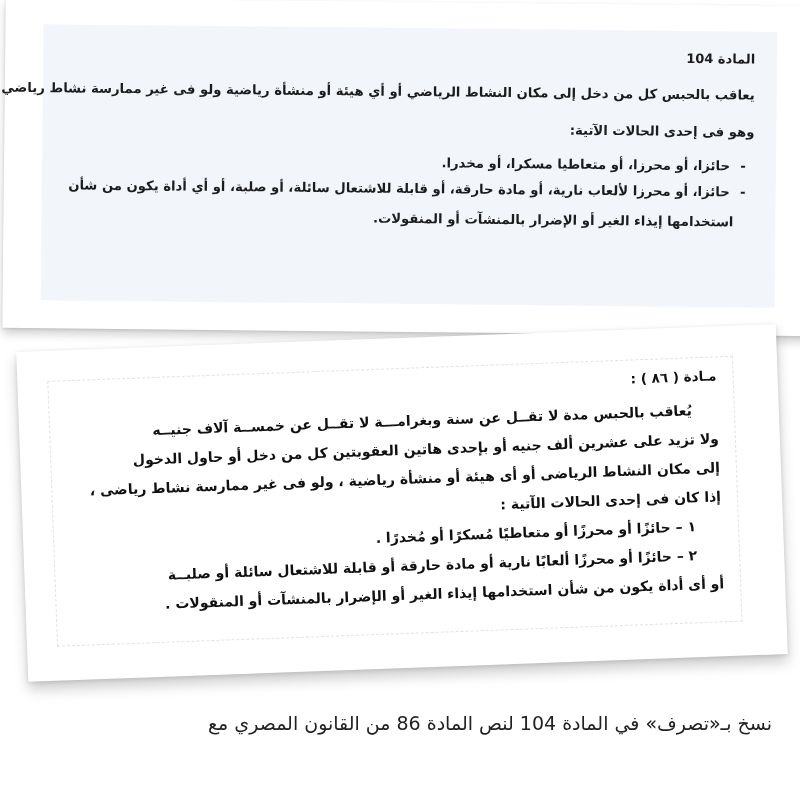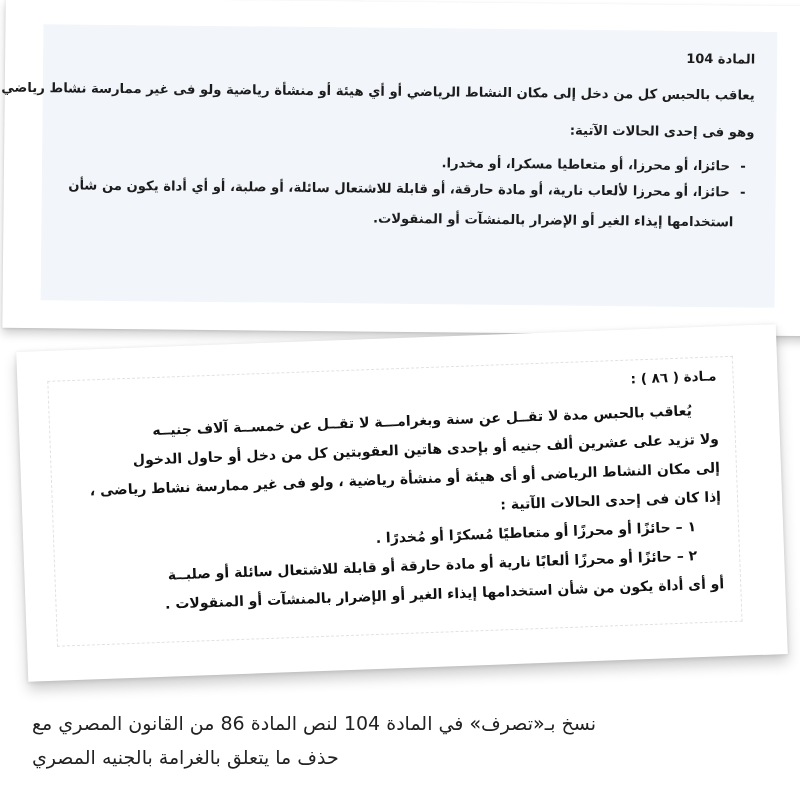--- a/index.html
+++ b/index.html
@@ -70,21 +70,21 @@
     .clip2 .line {
       font-size: 14px; line-height: 29px; white-space: nowrap; font-weight: bold;
       font-family: "DejaVu Sans", sans-serif; letter-spacing: 0.1px;
     }
     .clip2 .line.indent { padding-right: 26px; }
     .clip2 .line.item { padding-right: 26px; }
 
     
     .caption {
       position: absolute; right: 28px; top: 706px; width: 740px;
-      direction: rtl; text-align: left;
+      direction: rtl; text-align: right;
       font-family: "DejaVu Sans", sans-serif;
       font-size: 19px; line-height: 34px; color: #222222;
     }
   </style>
 </head>
 <body>
 
 <div class="canvas">
 
   <div class="clip1">
@@ -114,16 +114,15 @@
       <div class="line">إلى مكان النشاط الرياضى أو أى هيئة أو منشأة رياضية ، ولو فى غير ممارسة نشاط رياضى ،</div>
       <div class="line">إذا كان فى إحدى الحالات الآتية :</div>
       <div class="line item">١ – حائزًا أو محرزًا أو متعاطيًا مُسكرًا أو مُخدرًا .</div>
       <div class="line item">٢ – حائزًا أو محرزًا ألعابًا نارية أو مادة حارقة أو قابلة للاشتعال سائلة أو صلبــة</div>
       <div class="line">أو أى أداة يكون من شأن استخدامها إيذاء الغير أو الإضرار بالمنشآت أو المنقولات .</div>
     </div>
   </div>
 
   <div class="caption">
     <div>نسخ بـ«تصرف» في المادة 104 لنص المادة 86 من القانون المصري مع</div>
-    <div>حذف ما يتعلق بالغرامة بالجنيه المصري</div>
   </div>
 
 </div>
 
 </body></html>

